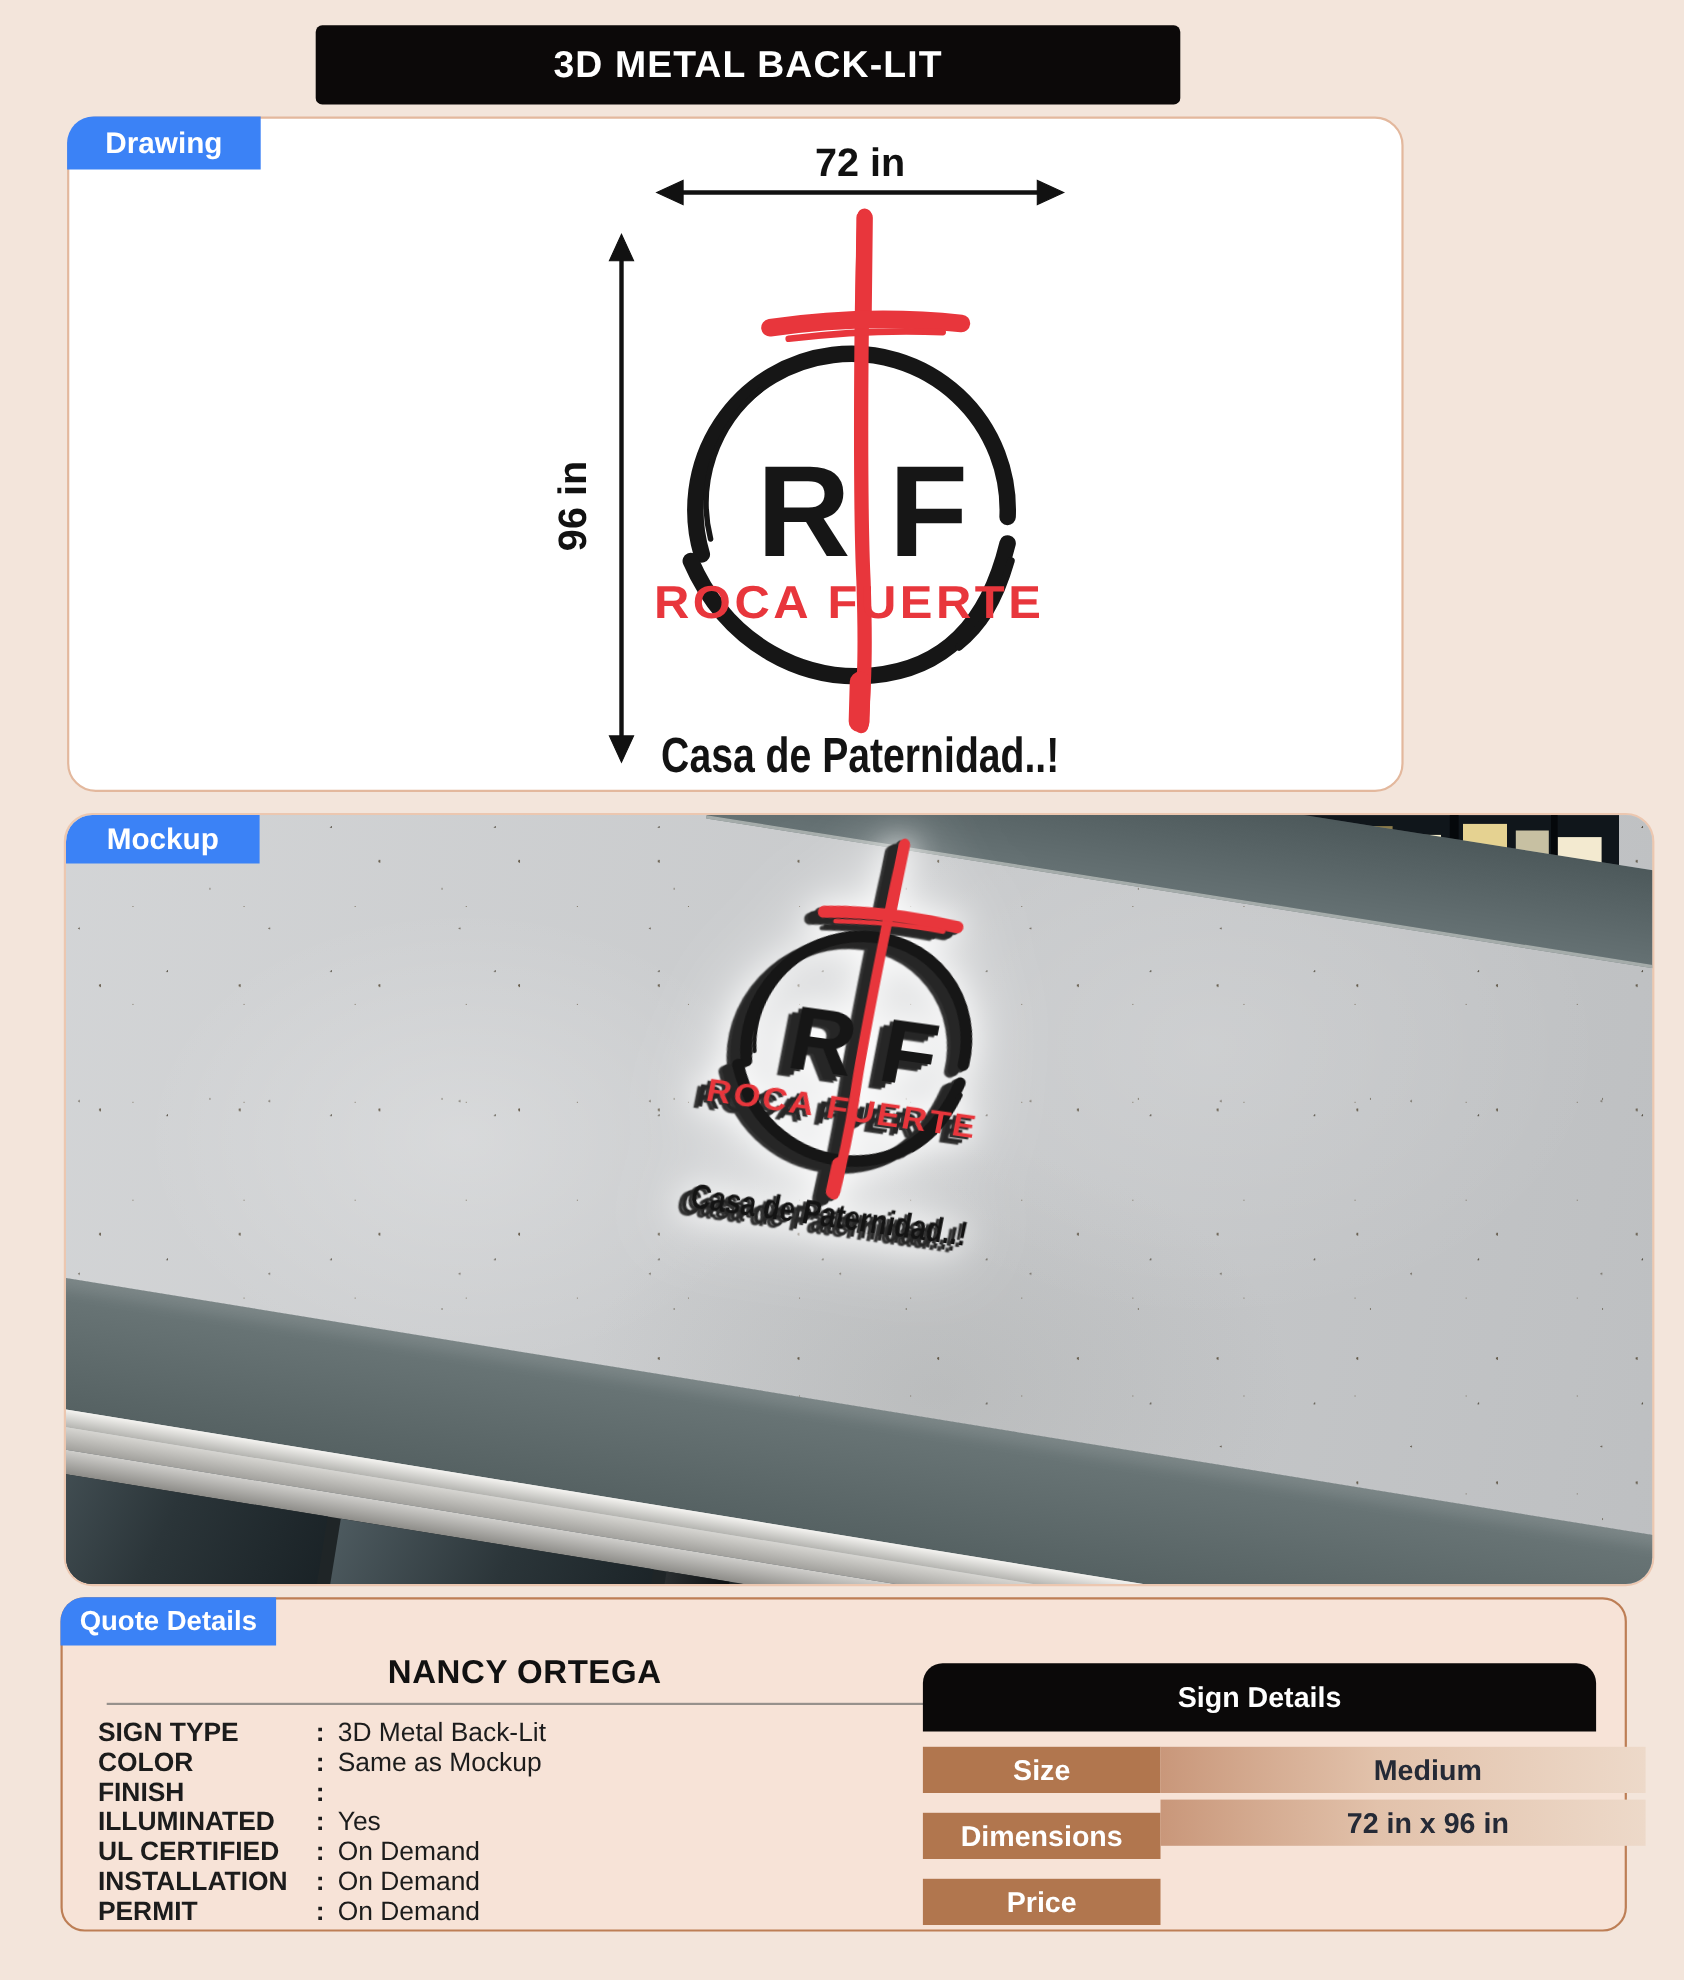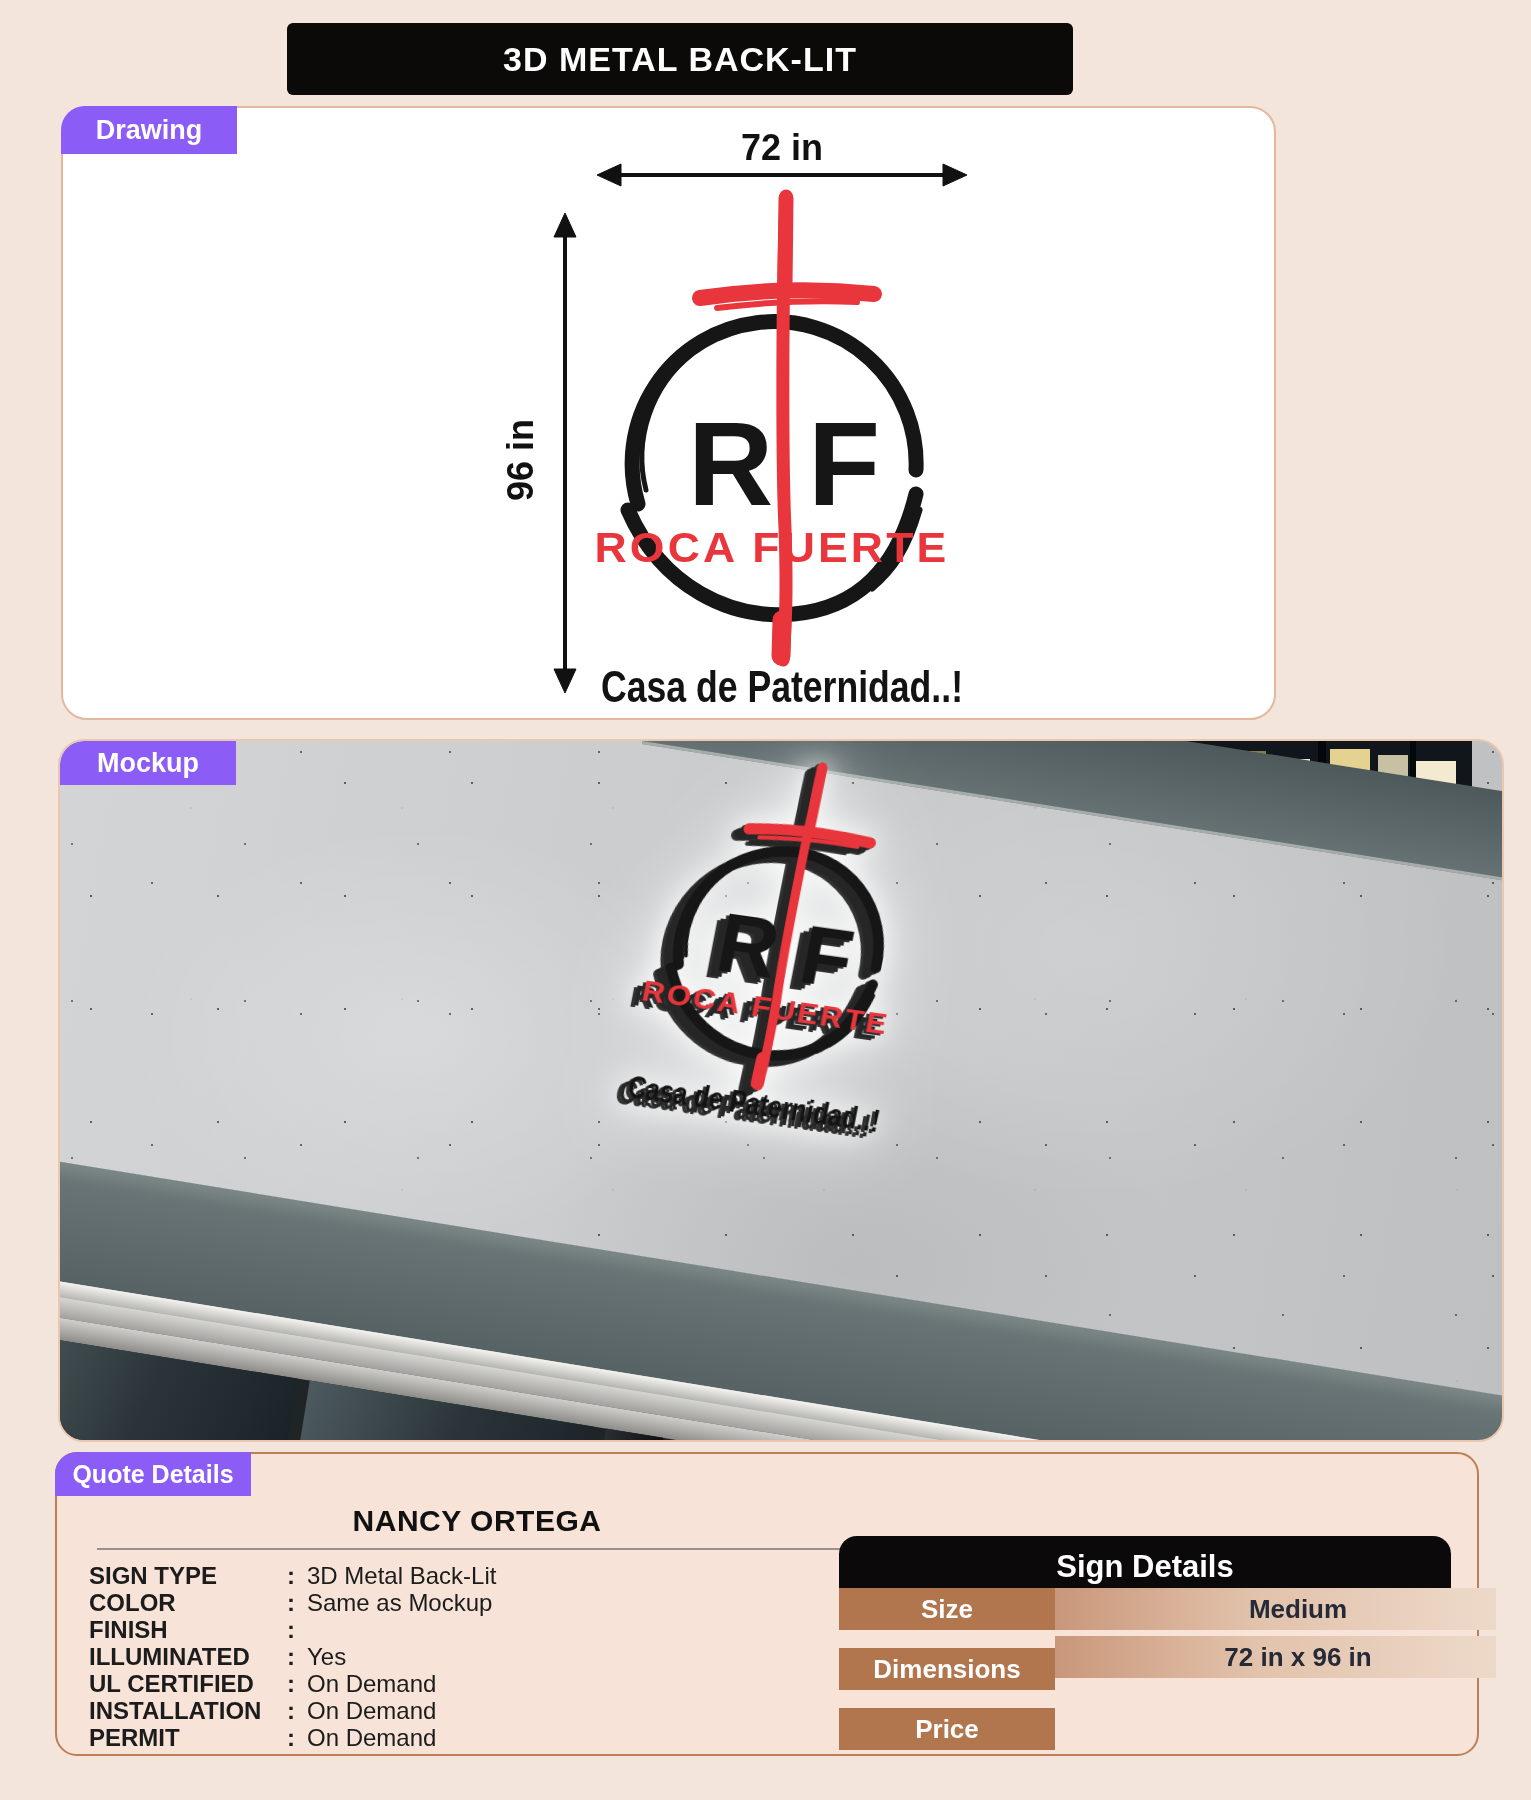--- a/index.html
+++ b/index.html
@@ -6,21 +6,21 @@
   .page{position:relative;width:1531px;height:1800px;background:#f3e5db;overflow:hidden;
         font-family:"Liberation Sans",sans-serif;color:#1c1c1c;}
   .abs{position:absolute;}
 
   
   .banner{left:287px;top:23px;width:786px;height:72px;background:#0c0909;border-radius:6px;
           display:flex;align-items:center;justify-content:center;color:#fff;
           font-size:34px;font-weight:bold;letter-spacing:1px;}
 
   
-  .tab{background:#8b5cf6;color:#fff;font-weight:bold;display:flex;align-items:center;
+  .tab{background:#3b82f6;color:#fff;font-weight:bold;display:flex;align-items:center;
        justify-content:center;border-radius:24px 0 0 0;z-index:10;}
 
   
   .drawing-panel{left:61px;top:106px;width:1211px;height:610px;background:#ffffff;
                  border:2px solid #e3b89d;border-radius:26px;}
   .drawing-tab{left:-2px;top:-2px;width:176px;height:48px;font-size:27px;}
 
   .logo-svg{overflow:visible;}
 
   
@@ -71,21 +71,21 @@
             letter-spacing:.5px;color:#111;}
   .customer-rule{left:40px;top:94px;width:760px;border-top:2px solid #97918c;}
   .fields{left:32px;top:108px;width:760px;}
   .field-row{display:flex;line-height:27px;font-size:24px;}
   .field-label{width:198px;font-weight:bold;}
   .field-sep{width:20px;font-weight:bold;}
   .field-value{flex:1;}
 
   .sign-header{left:782px;top:58px;width:612px;height:62px;background:#0b0909;
                border-radius:18px 18px 0 0;display:flex;align-items:center;justify-content:center;
-               color:#fff;font-size:31px;font-weight:bold;margin-top:24px;}
+               color:#fff;font-size:26px;font-weight:bold;}
   .sign-row-label{position:absolute;left:782px;width:216px;height:42px;background:#b1764e;
                   color:#fff;font-size:26px;font-weight:bold;display:flex;align-items:center;justify-content:center;}
   .sign-row-value{position:absolute;left:998px;width:396px;height:42px;
                   background:linear-gradient(90deg,#c9977a,#e2c2ab 45%,#edd9c9);
                   color:#252a36;font-size:26px;font-weight:bold;display:flex;align-items:center;justify-content:center;padding-left:45px;}
 </style>
 </head>
 <body>
 
 <div class="page">

